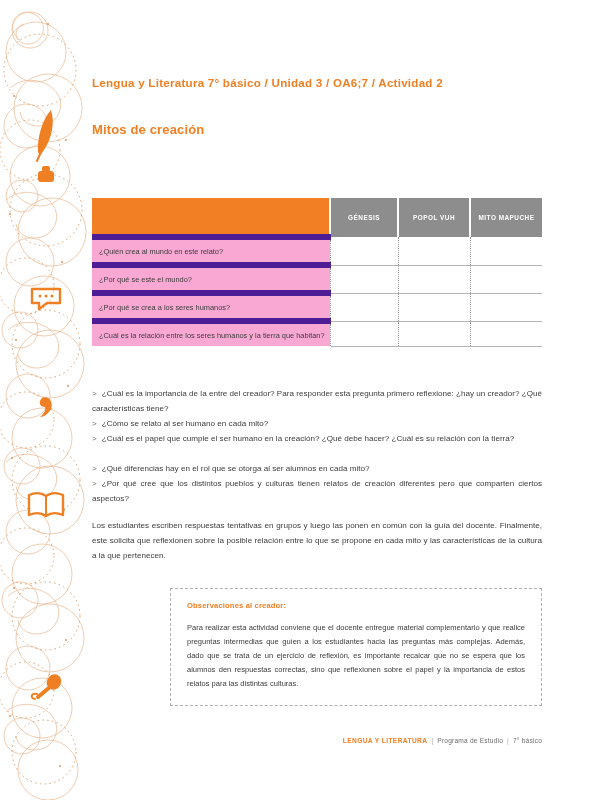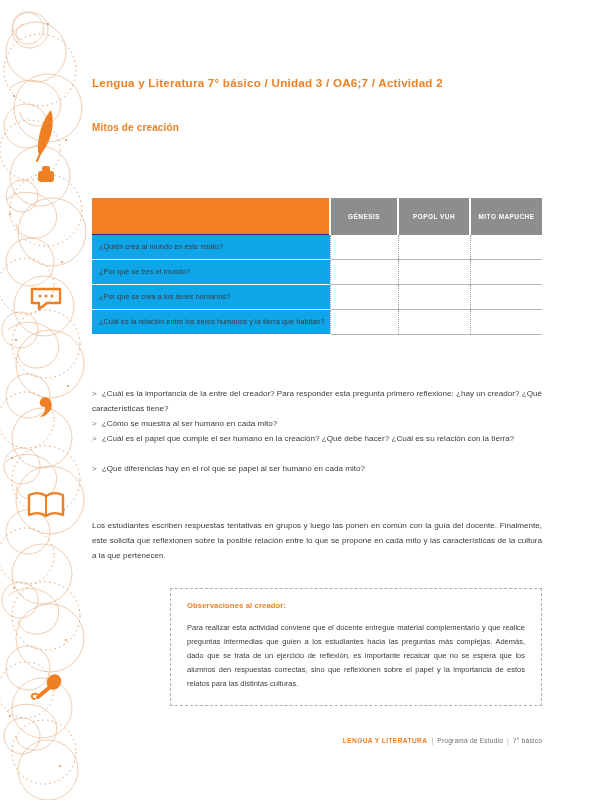--- a/index.html
+++ b/index.html
@@ -54,21 +54,21 @@
     font-size: 11.6px;
     font-weight: bold;
     color: #ef7f23;
     letter-spacing: 0.25px;
   }
 
   .subtitle {
     position: absolute;
     left: 0;
     top: 122px;
-    font-size: 10px;
+    font-size: 13px;
     font-weight: bold;
     color: #ef7f23;
     letter-spacing: 0.15px;
   }
 
   .intro {
     position: absolute;
     left: 0;
     top: 146px;
     width: 450px;
@@ -104,28 +104,28 @@
     letter-spacing: 0.5px;
     height: 36px;
     padding: 0 2px;
     text-align: center;
     vertical-align: middle;
     border: 0;
     border-left: 2px solid #ffffff;
     line-height: 9px;
   }
   table.grid td.q-cell {
-    background: #0ea5e9;
+    background: #f9a8d4;
     font-size: 7.4px;
     color: #3c3c3c;
     padding: 0 0 0 7px;
     height: 22px;
     vertical-align: middle;
     border-bottom: 1px solid #ffffff;
-    border-top: 1px solid #4c1d95;
+    border-top: 6px solid #4c1d95;
   }
   table.grid td.a-cell {
     background: #ffffff;
     border-bottom: 1px solid #b4b4b4;
     border-left: 1px dotted #9a9a9a;
     height: 22px;
   }
   table.grid tr.r-first td.a-cell { border-top: 0; }
 
   
@@ -332,21 +332,21 @@
         </tr>
       </thead>
       <tbody>
         <tr class="r-first">
           <td class="q-cell">¿Quién crea al mundo en este relato?</td>
           <td class="a-cell"></td>
           <td class="a-cell"></td>
           <td class="a-cell"></td>
         </tr>
         <tr>
-          <td class="q-cell">¿Por qué se tres el mundo?</td>
+          <td class="q-cell">¿Por qué se este el mundo?</td>
           <td class="a-cell"></td>
           <td class="a-cell"></td>
           <td class="a-cell"></td>
         </tr>
         <tr>
           <td class="q-cell">¿Por qué se crea a los seres humanos?</td>
           <td class="a-cell"></td>
           <td class="a-cell"></td>
           <td class="a-cell"></td>
         </tr>
@@ -359,31 +359,34 @@
       </tbody>
     </table>
   </div>
 
 
   <div class="bullet-line" style="top:386px;">
     <span class="chev">&gt;</span><span>¿Cuál es la importancia de la entre del creador? Para responder esta pregunta primero reflexione: ¿hay un creador? ¿Qué características tiene?</span>
   </div>
 
   <div class="bullet-line" style="top:416px;">
-    <span class="chev">&gt;</span><span>¿Cómo se muestra al ser humano en cada mito?</span>
+    <span class="chev">&gt;</span><span>¿Cómo se relato al ser humano en cada mito?</span>
   </div>
 
   <div class="bullet-line" style="top:431px;">
     <span class="chev">&gt;</span><span>¿Cuál es el papel que cumple el ser humano en la creación? ¿Qué debe hacer? ¿Cuál es su relación con la tierra?</span>
   </div>
 
   <div class="bullet-line" style="top:461px;">
-    <span class="chev">&gt;</span><span>¿Qué diferencias hay en el rol que se papel al ser humano en cada mito?</span>
-  </div>
-
+    <span class="chev">&gt;</span><span>¿Qué diferencias hay en el rol que se otorga al ser alumnos en cada mito?</span>
+  </div>
+
+  <div class="bullet-line" style="top:476px;">
+    <span class="chev">&gt;</span><span>¿Por qué cree que los distintos pueblos y culturas tienen relatos de creación diferentes pero que comparten ciertos aspectos?</span>
+  </div>
 
   <div class="body-para" style="top:518px;">Los estudiantes escriben respuestas tentativas en grupos y luego las ponen en común con la guía del docente. Finalmente, este solicita que reflexionen sobre la posible relación entre lo que se propone en cada mito y las características de la cultura a la que pertenecen.</div>
 
   <div class="obs-box">
     <div class="obs-title">Observaciones al creador:</div>
     <div class="obs-text">Para realizar esta actividad conviene que el docente entregue material complementario y que realice preguntas intermedias que guíen a los estudiantes hacia las preguntas más complejas. Además, dado que se trata de un ejercicio de reflexión, es importante recalcar que no se espera que los alumnos den respuestas correctas, sino que reflexionen sobre el papel y la importancia de estos relatos para las distintas culturas.</div>
   </div>
 
   <div class="footer">
     <span class="f-brand">LENGUA Y LITERATURA</span><span class="f-sep">|</span><span>Programa de Estudio</span><span class="f-sep">|</span><span>7° básico</span>

